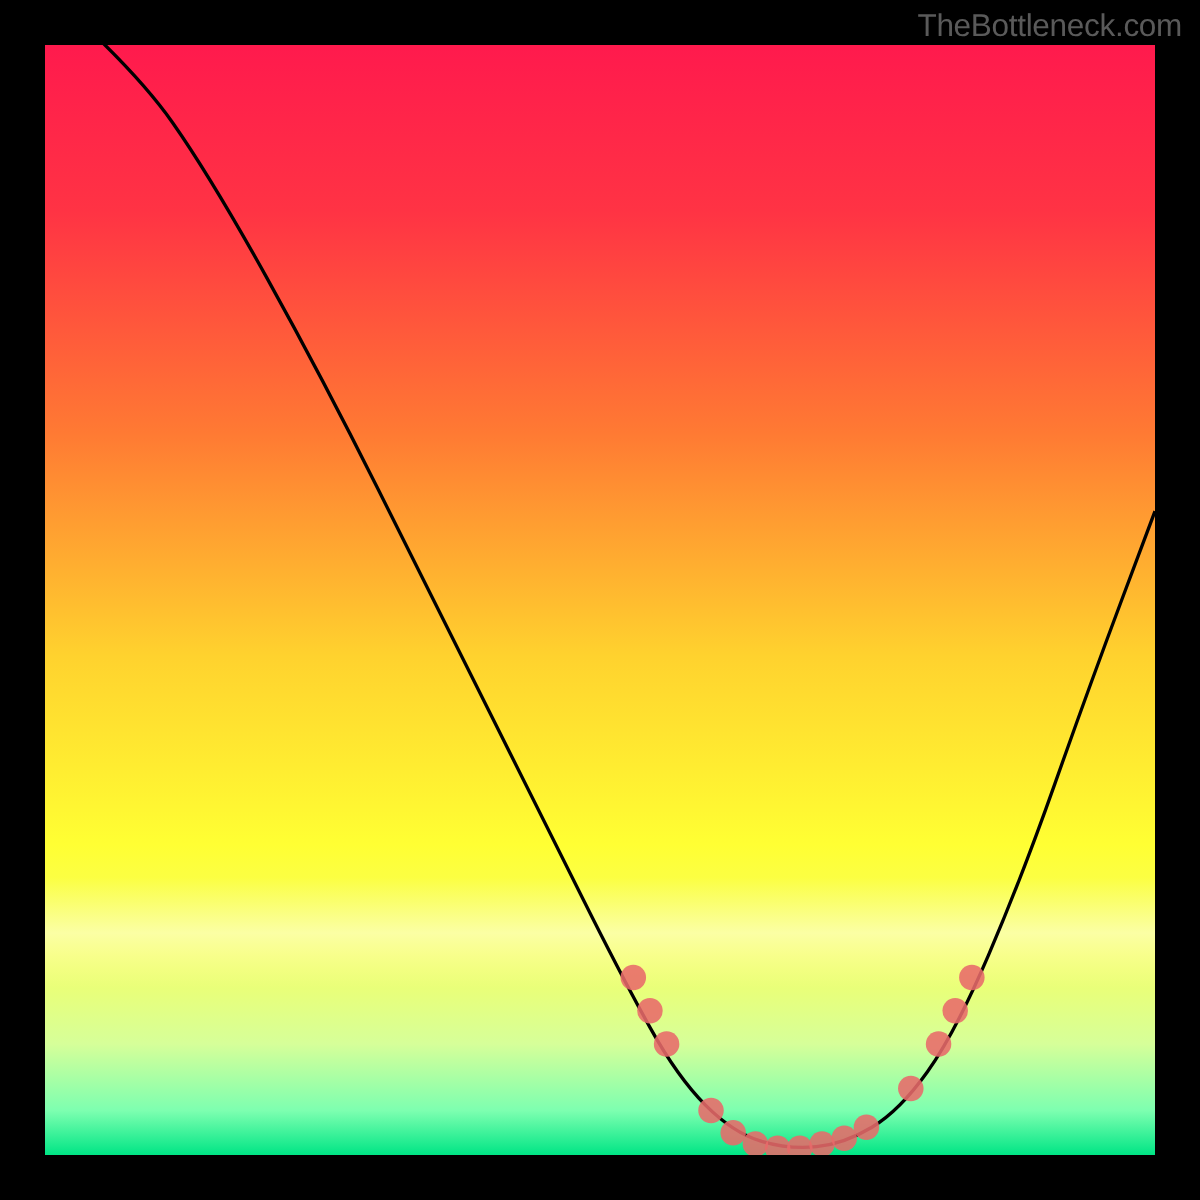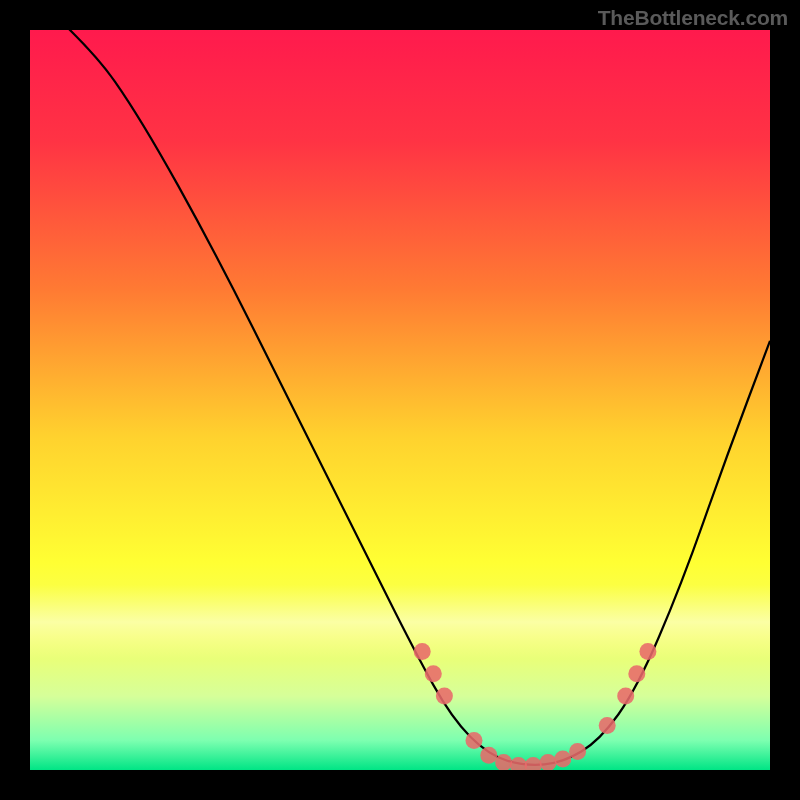--- a/index.html
+++ b/index.html
@@ -10,21 +10,21 @@
     position: relative;
     font-family: Arial, sans-serif;
     overflow: hidden;
   }
   .watermark {
     position: absolute;
     top: 6px;
     right: 12px;
     color: #5a5a5a;
     font-size: 21px;
-    font-weight: 700;
+    font-weight: 400;
     z-index: 10;
     letter-spacing: -0.2px;
   }
   .plot {
     position: absolute;
     left: 30px;
     top: 30px;
     width: 740px;
     height: 740px;
   }

